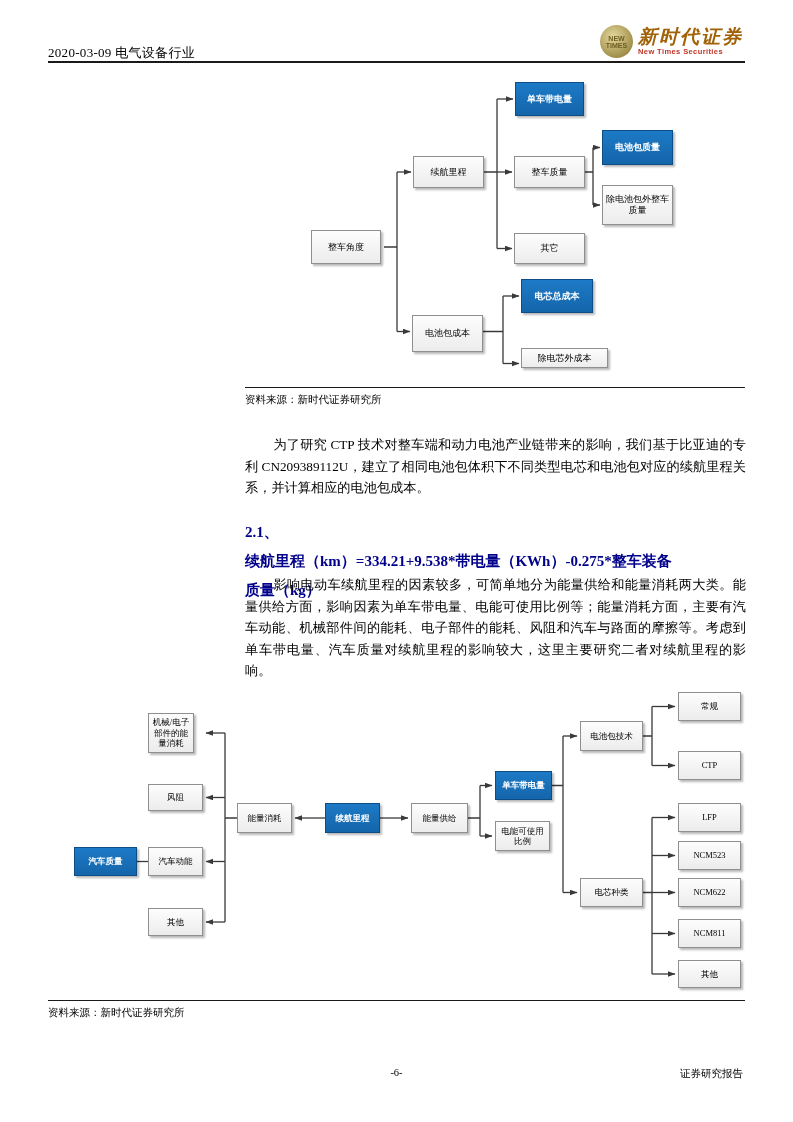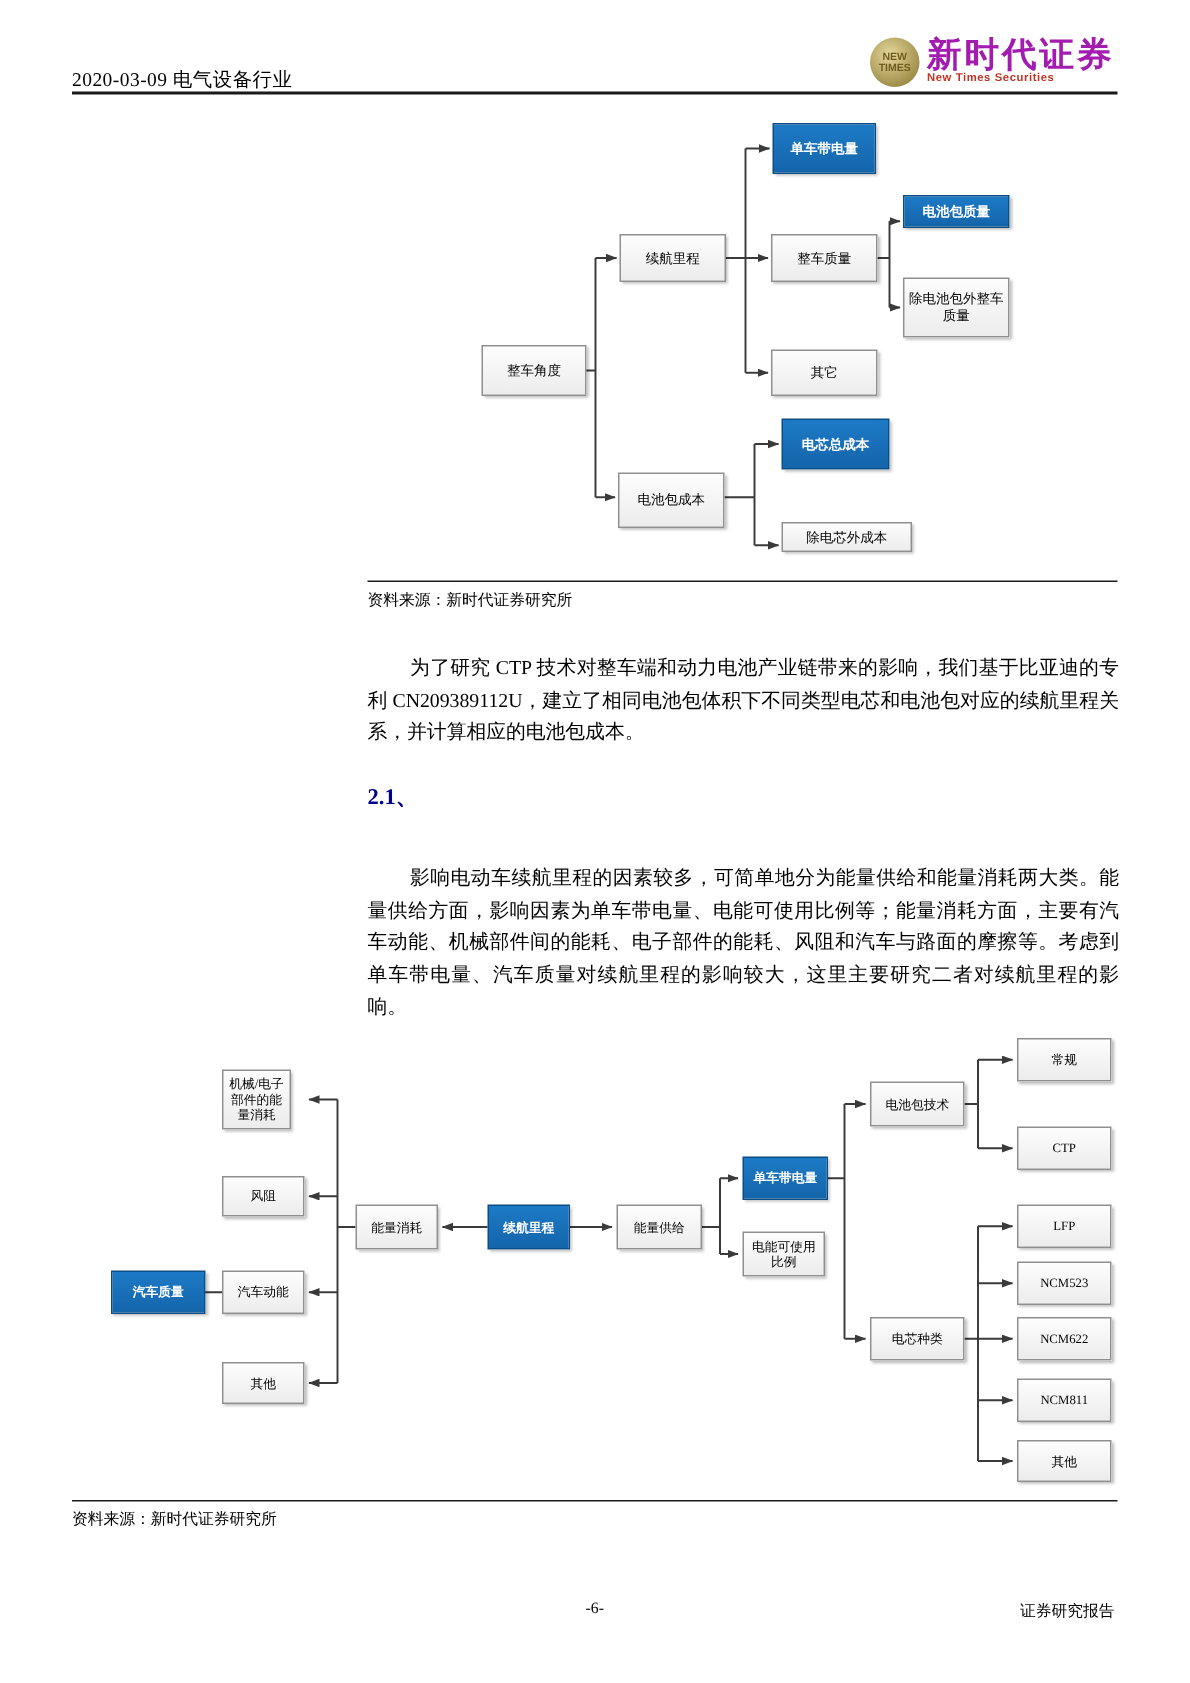--- a/index.html
+++ b/index.html
@@ -6,21 +6,21 @@
   body{width:793px;height:1122px;position:relative;font-family:"Liberation Serif",serif;color:#000;}
 
   
   .hdr-date{position:absolute;left:48px;top:44px;font-size:13px;letter-spacing:.3px;}
   .hdr-rule{position:absolute;left:48px;top:61px;width:697px;height:2px;background:#1a1a1a;}
   .logo{position:absolute;right:50px;top:25px;display:flex;align-items:center;gap:5px;}
   .logo-seal{width:33px;height:33px;border-radius:50%;background:radial-gradient(circle at 40% 35%,#e4d79c,#a2914c 70%,#8a7a38);
     display:flex;flex-direction:column;align-items:center;justify-content:center;
     font-family:"Liberation Sans",sans-serif;font-weight:bold;font-size:7px;line-height:7px;color:#6d5e20;}
   .logo-txt{display:flex;flex-direction:column;align-items:flex-start;}
-  .logo-cn{color:#a21caf;font-size:23px;font-weight:bold;letter-spacing:2px;line-height:20px;}
+  .logo-cn{color:#a16207;font-size:19px;font-weight:bold;letter-spacing:2px;line-height:20px;font-style:italic;}
   .logo-en{color:#c03425;font-size:7.5px;font-weight:bold;font-family:Liberation Sans, sans-serif;letter-spacing:.4px;}
 
   
   .figure{position:absolute;}
   .fig-title{font-size:12.5px;font-weight:bold;color:#000080;border-bottom:2px solid #00003c;padding-bottom:3px;white-space:nowrap;}
   .fig-title .lbl{margin-right:15px;}
   .fig-canvas{position:relative;}
   .fig-source{border-top:1px solid #1a1a1a;padding-top:5px;font-size:10.5px;}
 
   .fbox{position:absolute;box-sizing:border-box;display:flex;align-items:center;justify-content:center;
@@ -70,38 +70,42 @@
       <path class="wire" marker-end="url(#arr8)" d="M152,98 H166"></path>
       <path class="wire" marker-end="url(#arr8)" d="M152,257.5 H165"></path>
       <path class="wire" marker-end="url(#arr8)" d="M252,25 H268"></path>
       <path class="wire" marker-end="url(#arr8)" d="M252,98 H267"></path>
       <path class="wire" marker-end="url(#arr8)" d="M252,174.5 H267"></path>
       <path class="wire" marker-end="url(#arr8)" d="M348,73.5 H355"></path>
       <path class="wire" marker-end="url(#arr8)" d="M348,131 H355"></path>
       <path class="wire" marker-end="url(#arr8)" d="M258,222 H274"></path>
       <path class="wire" marker-end="url(#arr8)" d="M258,289.5 H274"></path>
     </svg>
-    <div class="fbox" style="left:76px;top:156px;width:70px;height:34px;">整车角度</div>
+    <div class="fbox" style="left:66px;top:156px;width:70px;height:34px;">整车角度</div>
     <div class="fbox" style="left:168px;top:82px;width:71px;height:32px;">续航里程</div>
     <div class="fbox blue" style="left:270px;top:8px;width:69px;height:34px;">单车带电量</div>
     <div class="fbox" style="left:269px;top:82px;width:71px;height:32px;">整车质量</div>
     <div class="fbox" style="left:269px;top:159px;width:71px;height:31px;">其它</div>
-    <div class="fbox blue" style="left:357px;top:56px;width:71px;height:22px;">电池包质量</div>
+    <div class="fbox blue" style="left:357px;top:56px;width:71px;height:35px;">电池包质量</div>
     <div class="fbox" style="left:357px;top:111px;width:71px;height:40px;">除电池包外整车质量</div>
     <div class="fbox" style="left:167px;top:241px;width:71px;height:37px;">电池包成本</div>
     <div class="fbox blue" style="left:276px;top:205px;width:72px;height:34px;">电芯总成本</div>
     <div class="fbox" style="left:276px;top:274px;width:87px;height:20px;">除电芯外成本</div>
   </div>
   <div class="fig-source">资料来源：新时代证券研究所</div>
 </div>
 
 <div class="para" style="top:434px;">为了研究 CTP 技术对整车端和动力电池产业链带来的影响，我们基于比亚迪的专利 CN209389112U，建立了相同电池包体积下不同类型电芯和电池包对应的续航里程关系，并计算相应的电池包成本。</div>
 
 <div class="sec" style="top:518px;">
   <span class="sec-num">2.1、</span>
+  <div>
+    <div>续航里程（km）=334.21+9.538*带电量（KWh）-0.275*整车装备</div>
+    <div>质量（kg）</div>
+  </div>
 </div>
 
 <div class="para" style="top:574px;">影响电动车续航里程的因素较多，可简单地分为能量供给和能量消耗两大类。能量供给方面，影响因素为单车带电量、电能可使用比例等；能量消耗方面，主要有汽车动能、机械部件间的能耗、电子部件的能耗、风阻和汽车与路面的摩擦等。考虑到单车带电量、汽车质量对续航里程的影响较大，这里主要研究二者对续航里程的影响。</div>
 
 <div class="figure fig9" style="left:48px;top:688px;width:697px;">
   <div class="fig-canvas" style="height:312px;">
     <svg class="wires" width="697" height="312" viewBox="0 0 697 312">
       <defs>
         <marker id="arr9" markerWidth="8" markerHeight="6" refX="7" refY="2.8" orient="auto" markerUnits="userSpaceOnUse">
           <path d="M0,0 L7.5,2.8 L0,5.6 z" fill="#3a3a3a"></path>

